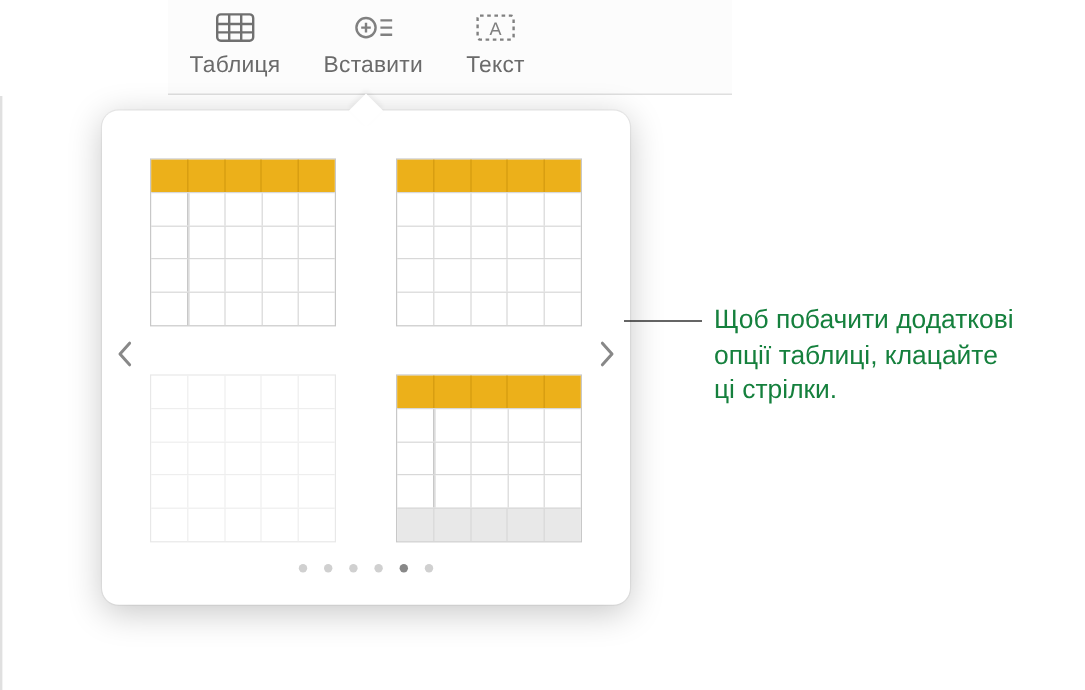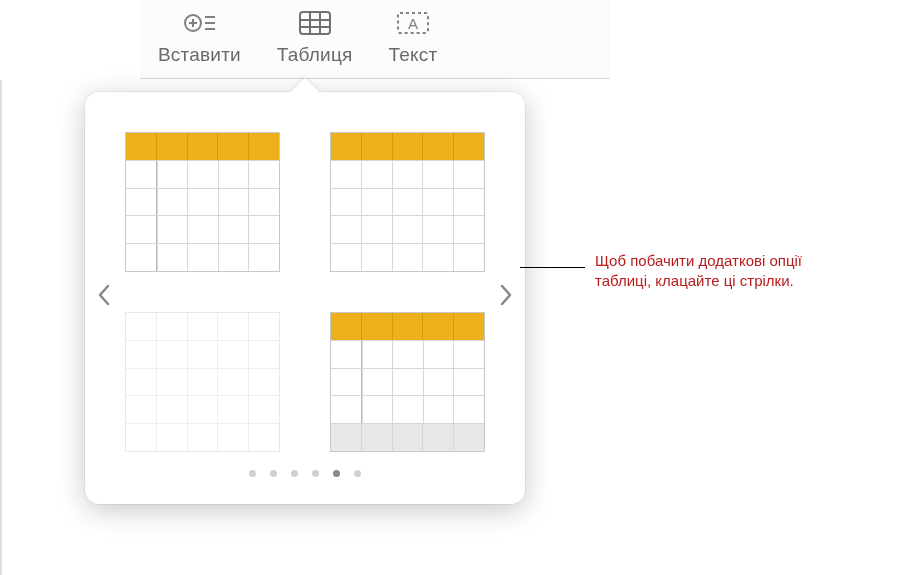--- a/index.html
+++ b/index.html
@@ -125,65 +125,65 @@
       top: 267px;
       left: 520px;
       width: 65px;
       height: 1px;
       background: #000;
     }
     .callout-text {
       position: absolute;
       top: 251px;
       left: 595px;
-      font-size: 15px;
+      font-size: 22px;
       line-height: 1.35;
-      color: #b91c1c;
+      color: #15803d;
       width: 260px;
     }
     .left-edge {
       position: absolute;
       left: 0;
       top: 80px;
       bottom: 0;
       width: 2px;
       background: #e0e0e0;
     }
   </style>
 </head>
 <body>
 
 <div class="left-edge"></div>
 
 <div class="toolbar">
+  <div class="toolbar-item active">
+    <span class="toolbar-icon">
+      <svg width="34" height="26" viewBox="0 0 34 26">
+          <rect x="2" y="2" width="30" height="22" rx="3" fill="none" stroke="#707070" stroke-width="2"></rect>
+          <line x1="2" y1="10" x2="32" y2="10" stroke="#707070" stroke-width="2"></line>
+          <line x1="2" y1="17" x2="32" y2="17" stroke="#707070" stroke-width="2"></line>
+          <line x1="12" y1="2" x2="12" y2="24" stroke="#707070" stroke-width="2"></line>
+          <line x1="22" y1="2" x2="22" y2="24" stroke="#707070" stroke-width="2"></line>
+        </svg>
+    </span>
+    <span class="toolbar-label">Таблиця</span>
+  </div>
   <div class="toolbar-item">
     <span class="toolbar-icon">
       <svg width="32" height="26" viewBox="0 0 32 26">
           <circle cx="10" cy="13" r="8" fill="none" stroke="#808080" stroke-width="2"></circle>
           <line x1="10" y1="9" x2="10" y2="17" stroke="#808080" stroke-width="2"></line>
           <line x1="6" y1="13" x2="14" y2="13" stroke="#808080" stroke-width="2"></line>
           <line x1="22" y1="7" x2="32" y2="7" stroke="#808080" stroke-width="2"></line>
           <line x1="22" y1="13" x2="32" y2="13" stroke="#808080" stroke-width="2"></line>
           <line x1="22" y1="19" x2="32" y2="19" stroke="#808080" stroke-width="2"></line>
         </svg>
     </span>
     <span class="toolbar-label">Вставити</span>
   </div>
-  <div class="toolbar-item active">
-    <span class="toolbar-icon">
-      <svg width="34" height="26" viewBox="0 0 34 26">
-          <rect x="2" y="2" width="30" height="22" rx="3" fill="none" stroke="#707070" stroke-width="2"></rect>
-          <line x1="2" y1="10" x2="32" y2="10" stroke="#707070" stroke-width="2"></line>
-          <line x1="2" y1="17" x2="32" y2="17" stroke="#707070" stroke-width="2"></line>
-          <line x1="12" y1="2" x2="12" y2="24" stroke="#707070" stroke-width="2"></line>
-          <line x1="22" y1="2" x2="22" y2="24" stroke="#707070" stroke-width="2"></line>
-        </svg>
-    </span>
-    <span class="toolbar-label">Таблиця</span>
-  </div>
   <div class="toolbar-item">
     <span class="toolbar-icon">
       <svg width="34" height="26" viewBox="0 0 34 26">
           <rect x="2" y="3" width="30" height="20" rx="2" fill="none" stroke="#808080" stroke-width="2" stroke-dasharray="3 3"></rect>
           <text x="17" y="19" text-anchor="middle" font-size="15" fill="#808080" font-family="Arial">A</text>
         </svg>
     </span>
     <span class="toolbar-label">Текст</span>
   </div>
 </div>

